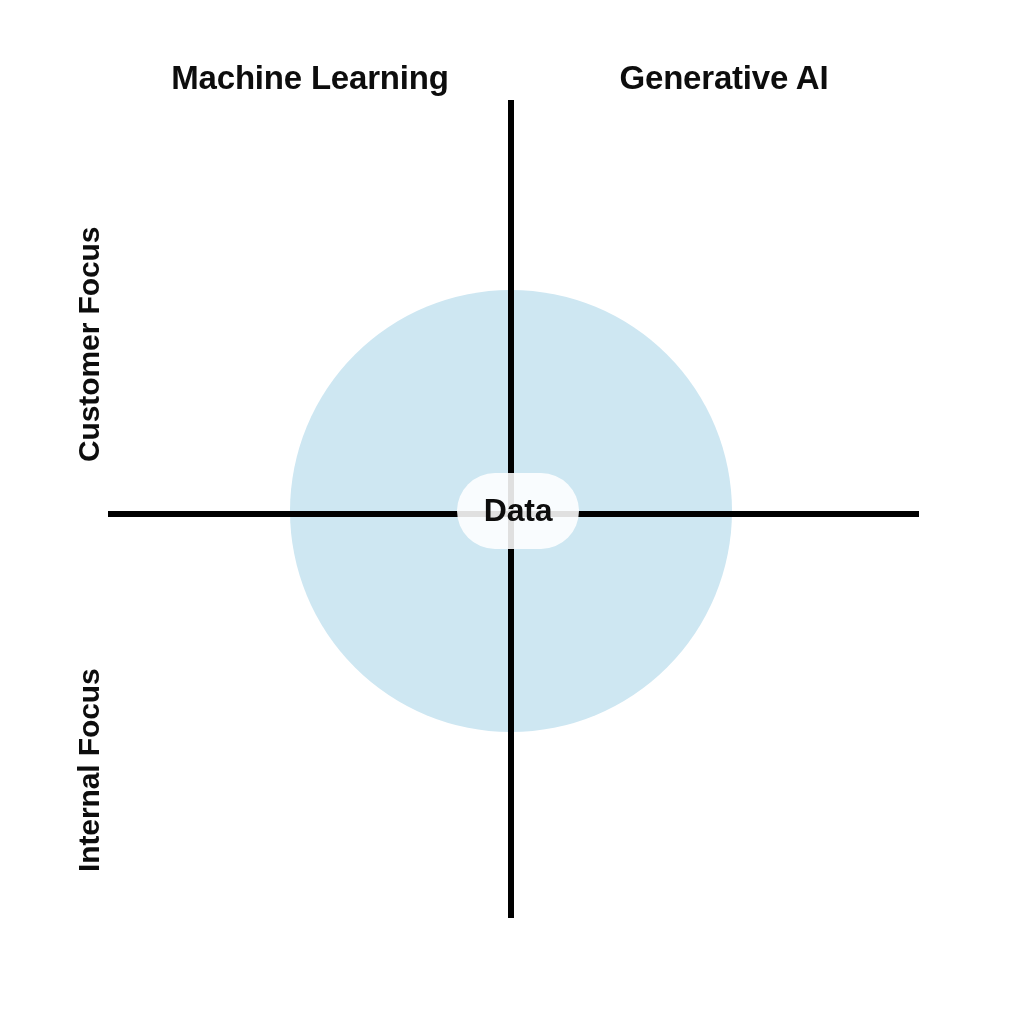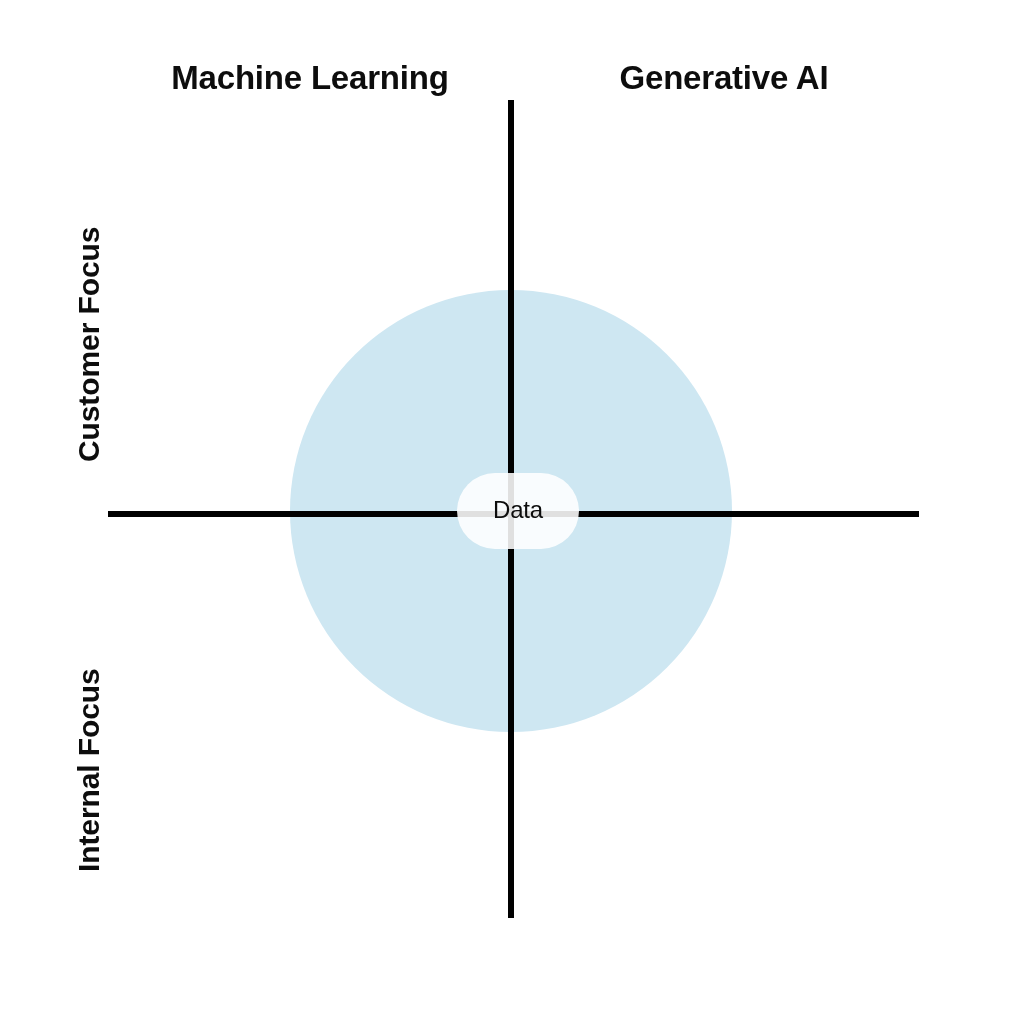--- a/index.html
+++ b/index.html
@@ -99,22 +99,22 @@
     width: 122px;
     height: 76px;
     border-radius: 38px;
     background: rgba(255, 255, 255, 0.88);
     z-index: 5;
     display: flex;
     align-items: center;
     justify-content: center;
   }
   .center-pill-label {
-    font-size: 24px;
-    font-weight: 400;
+    font-size: 32px;
+    font-weight: 700;
     color: #0d0d0d;
     letter-spacing: -0.2px;
     line-height: 1;
     white-space: nowrap;
     transform: translateY(-1px);
   }
 </style>
 </head>
 <body>
 

